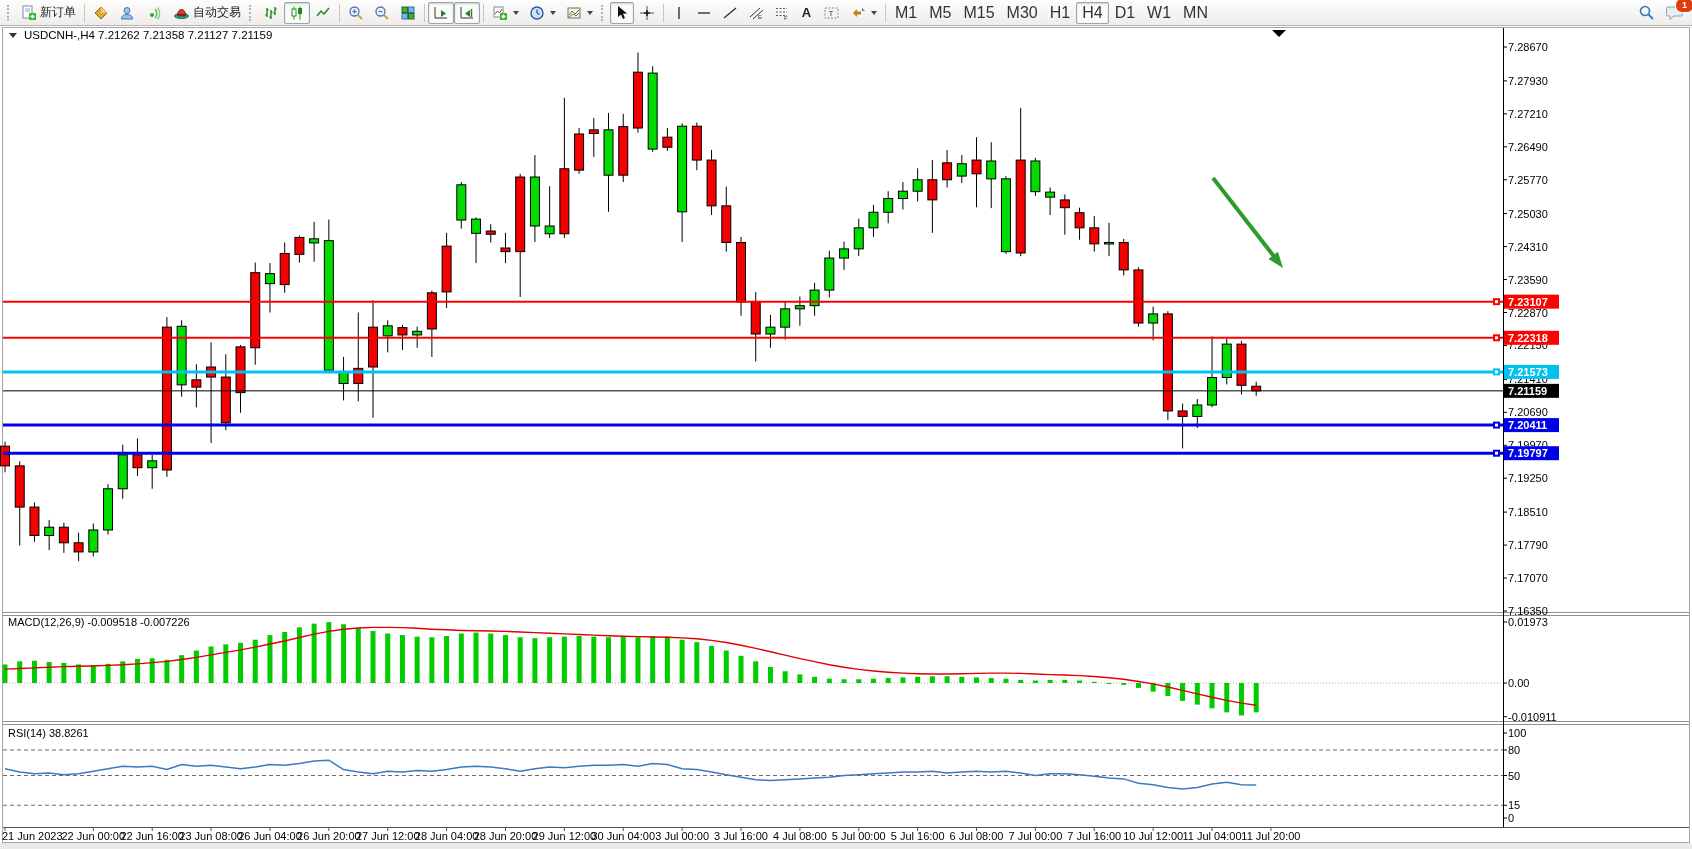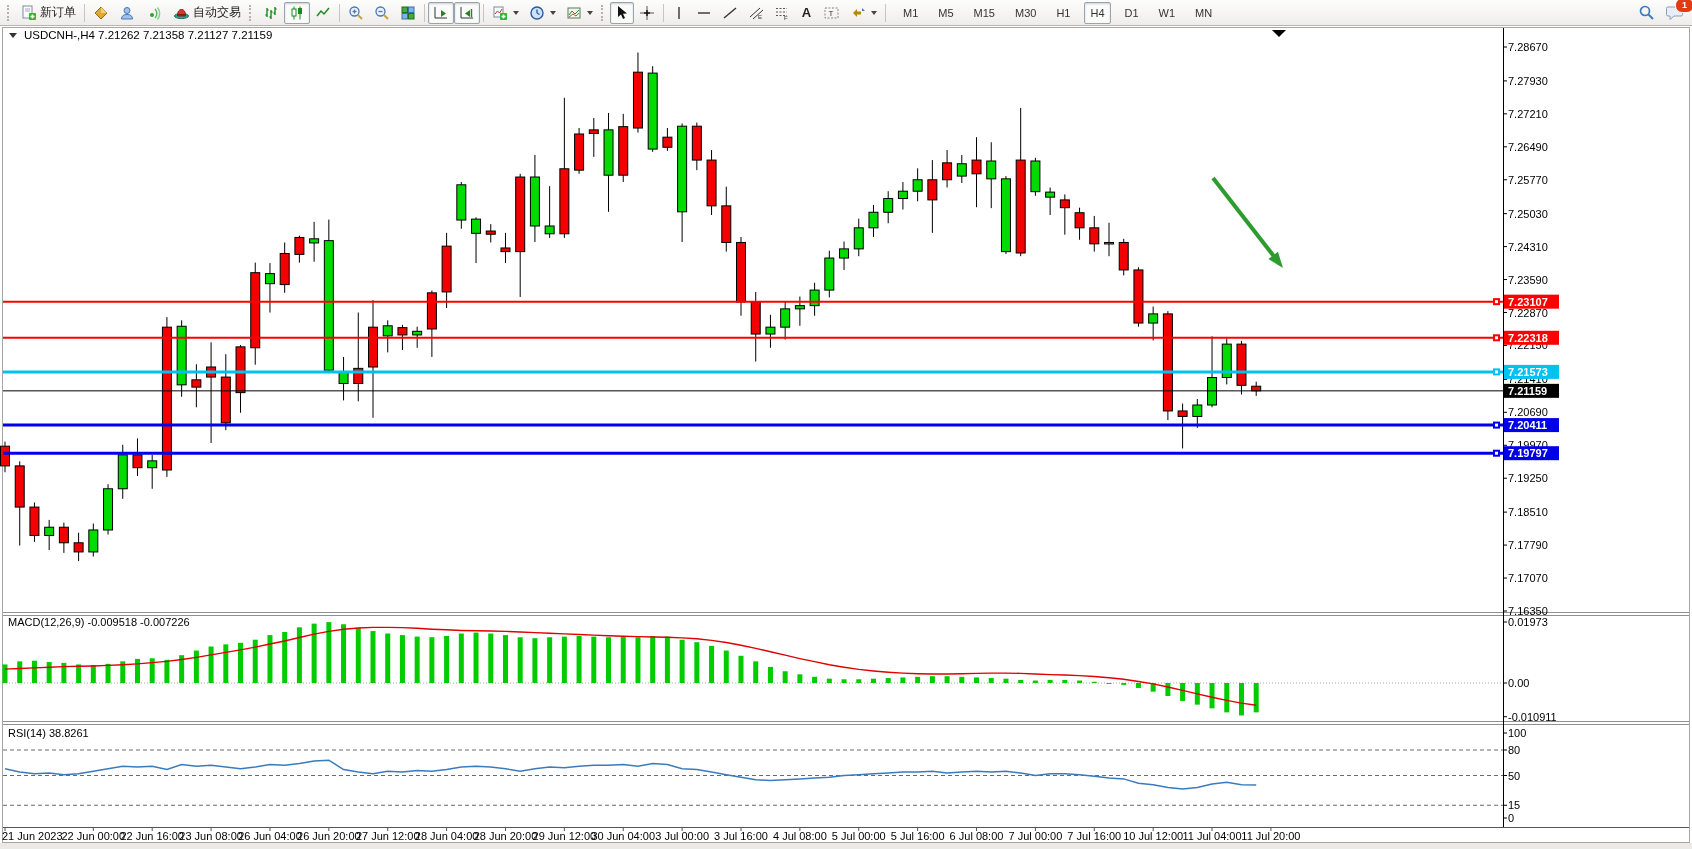--- a/index.html
+++ b/index.html
@@ -10,21 +10,21 @@
   
   .toolbar{position:absolute;left:0;top:0;width:1692px;height:26px;
     background:linear-gradient(#fdfdfc,#efedeb);border-bottom:1px solid #b6b2ae;
     display:flex;align-items:center;padding:0 4px;box-sizing:border-box;z-index:5;}
   .tb-btn{height:22px;min-width:23px;display:flex;align-items:center;justify-content:center;
     gap:3px;padding:0 4px;border:1px solid transparent;border-radius:2px;font-size:12px;color:#222;
     background:transparent;cursor:default;user-select:none;white-space:nowrap;}
   .tb-btn.pressed{background:#fbfbfa;border-color:#96a5b4;box-shadow:inset 0 1px 2px rgba(0,0,0,.18);}
   .tb-sep{width:1px;height:18px;background:#c9c5c1;margin:0 3px;}
   .tb-grip{width:4px;height:16px;border-left:2px dotted #b5b1ad;margin:0 3px;}
-  .tf-btn{font-size:11px;color:#333;padding:0 5px;font-weight:400;margin-left:8px;}
+  .tf-btn{font-size:16px;color:#333;padding:0 5px;font-weight:400;}
   .tb-spacer{flex:1;}
   .dd{width:0;height:0;border-left:3px solid transparent;border-right:3px solid transparent;
       border-top:4px solid #444;margin-left:2px;}
   .badge{position:absolute;top:-4px;right:-6px;min-width:13px;height:13px;border-radius:7px;
     background:#e03c10;color:#fff;font-size:9px;font-weight:bold;display:flex;align-items:center;
     justify-content:center;padding:0 2px;border:1px solid #fff;}
   .chat-wrap{position:relative;}
   .glyphA{font-weight:bold;font-size:13px;color:#222;}
 
   

